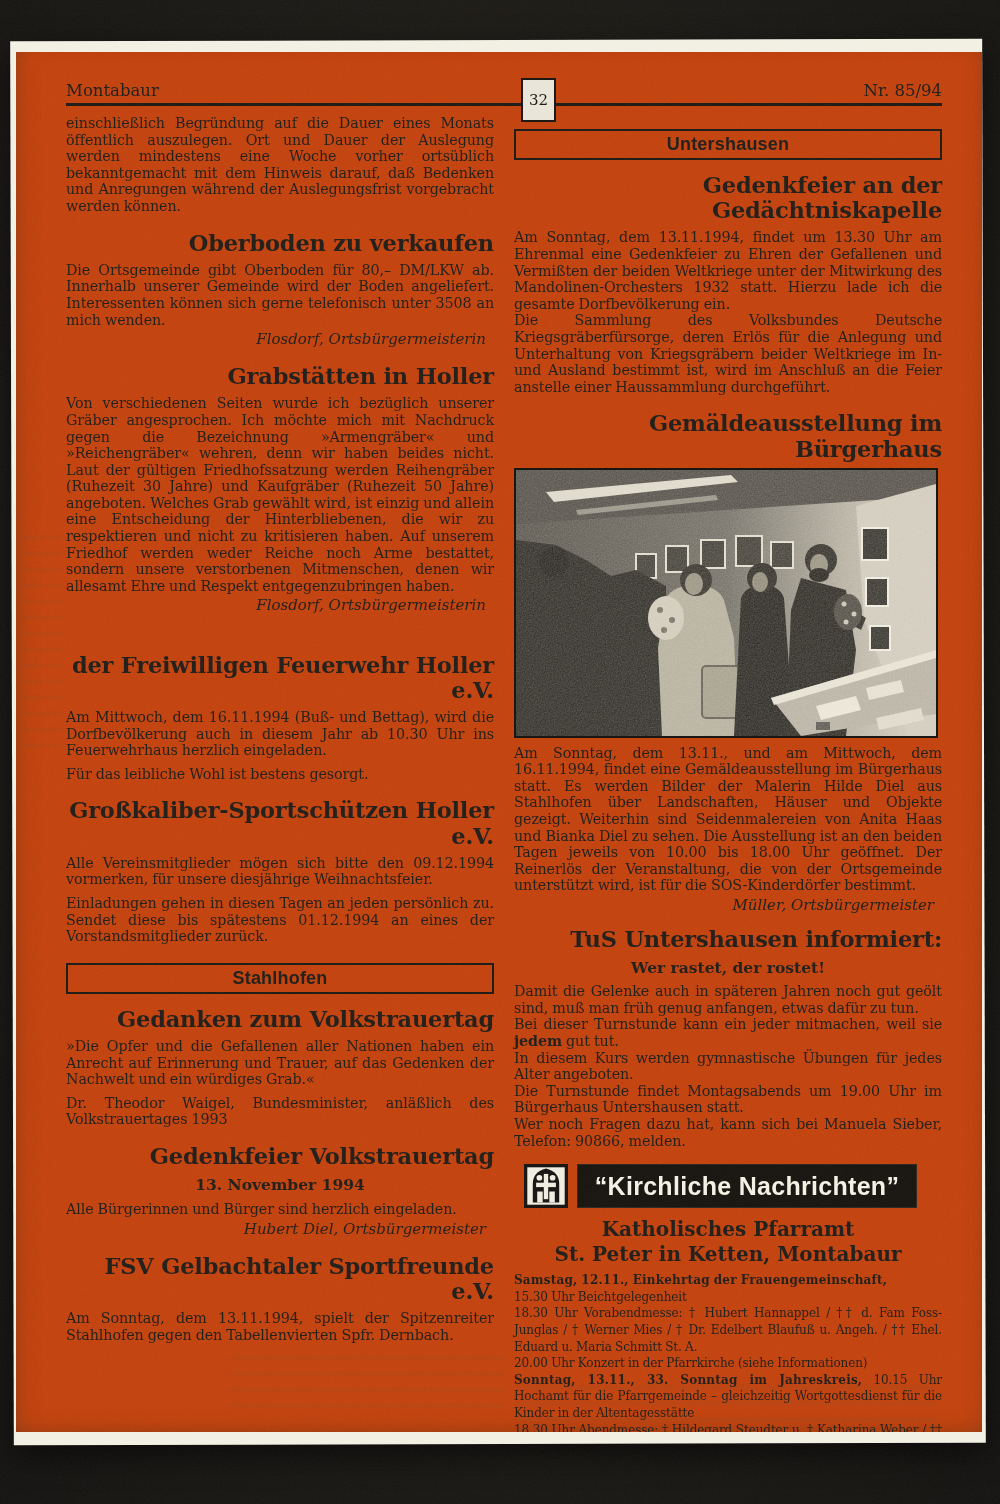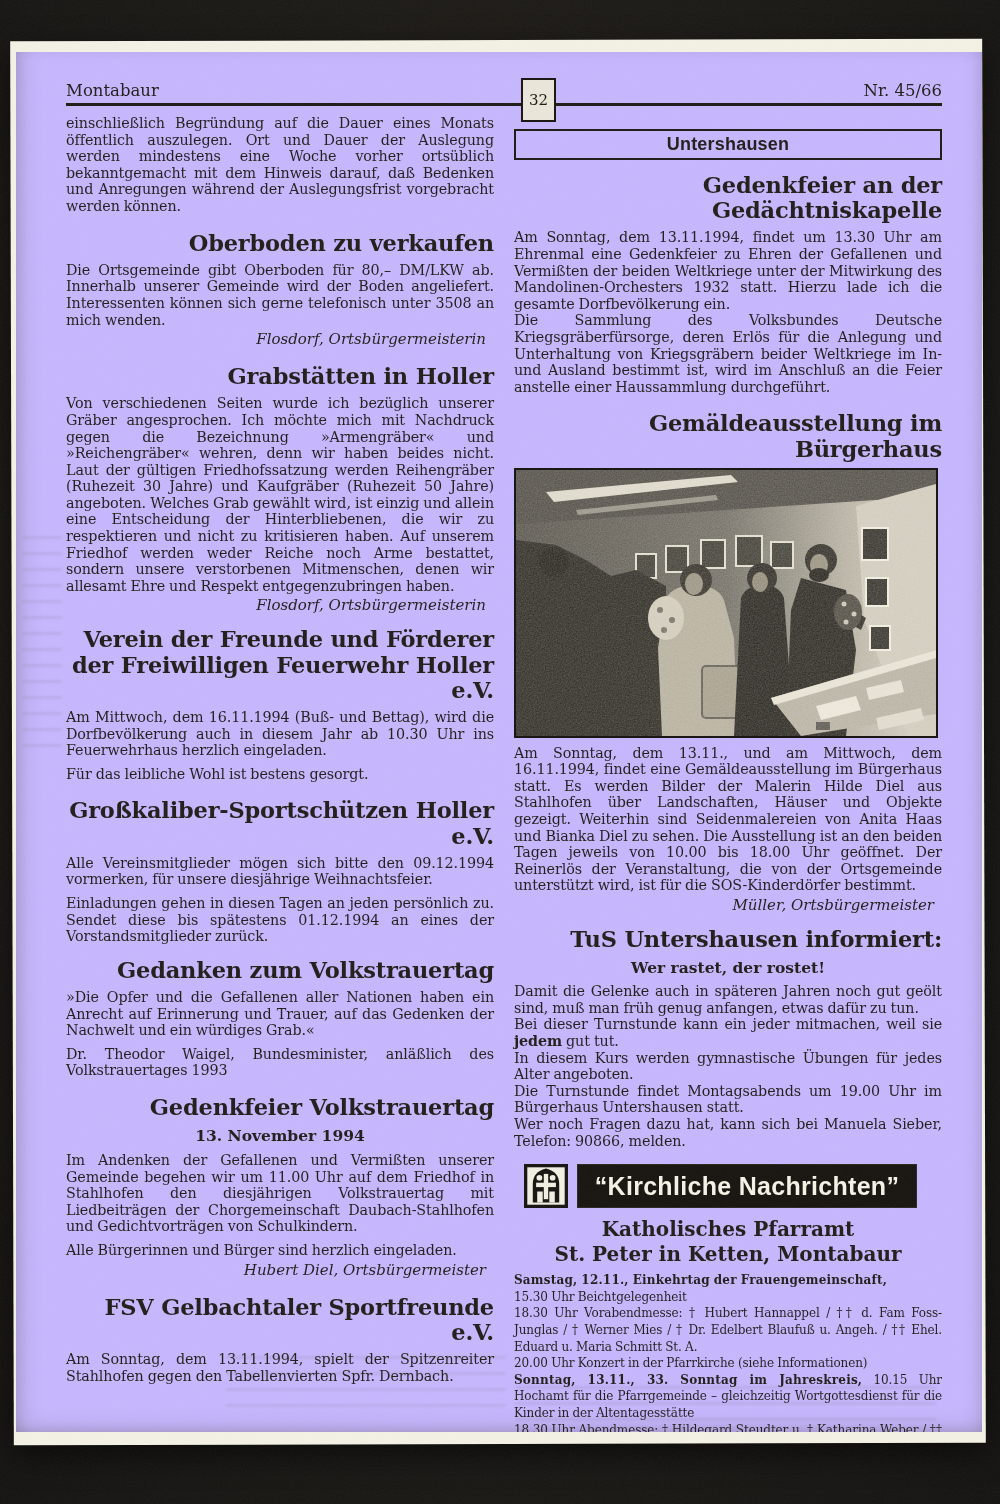--- a/index.html
+++ b/index.html
@@ -8,21 +8,21 @@
     background:radial-gradient(ellipse at 50% 40%, #232019 0%, #1a1814 55%, #141210 100%);
     font-family:"DejaVu Serif", serif;
   }
   .sheet-behind{
     position:absolute;left:12px;top:40px;width:972px;height:1404px;
     background:#f2efe3;transform:rotate(-0.15deg);
     box-shadow:0 10px 30px rgba(0,0,0,.7);
   }
   .page{
     position:absolute;left:16px;top:52px;width:966px;height:1380px;
-    background:#c4b5fd;color:#201d18;
+    background:#c2410c;color:#201d18;
     box-shadow:inset 16px 0 26px -18px rgba(60,50,30,.35),
                inset -12px 0 22px -16px rgba(60,50,30,.3),
                inset 0 -14px 24px -16px rgba(60,50,30,.3);
     overflow:hidden;
   }
   .content{position:absolute;left:50px;top:24px;width:876px;}
   
   .masthead{position:relative;display:flex;justify-content:space-between;align-items:flex-end;
     border-bottom:3px solid #1d1a15;padding-bottom:3px;height:24px;}
   .masthead .mh-left{font-size:16.5px;}
@@ -82,52 +82,52 @@
 <body>
 
 <div class="sheet-behind"></div>
 
 <div class="page">
   <div class="content">
 
     <div class="masthead">
       <span class="mh-left">Montabaur</span>
       <span class="pagenum-box">32</span>
-      <span class="mh-right">Nr. 45/66</span>
+      <span class="mh-right">Nr. 85/94</span>
     </div>
 
     <div class="cols">
 
       <div class="col">
         <p class="body" style="margin-top:4px">einschließlich Begründung auf die Dauer eines Monats öffentlich auszulegen. Ort und Dauer der Auslegung werden mindestens eine Woche vorher ortsüblich bekanntgemacht mit dem Hinweis darauf, daß Bedenken und Anregungen während der Auslegungsfrist vorgebracht werden können.</p>
 
         <h2 class="head">Oberboden zu verkaufen</h2>
         <p class="body">Die Ortsgemeinde gibt Oberboden für 80,– DM/LKW ab. Innerhalb unserer Gemeinde wird der Boden angeliefert. Interessenten können sich gerne telefonisch unter 3508 an mich wenden.</p>
         <div class="sig">Flosdorf, Ortsbürgermeisterin</div>
 
         <h2 class="head">Grabstätten in Holler</h2>
         <p class="body">Von verschiedenen Seiten wurde ich bezüglich unserer Gräber angesprochen. Ich möchte mich mit Nachdruck gegen die Bezeichnung »Armengräber« und »Reichengräber« wehren, denn wir haben beides nicht. Laut der gültigen Friedhofssatzung werden Reihengräber (Ruhezeit 30 Jahre) und Kaufgräber (Ruhezeit 50 Jahre) angeboten. Welches Grab gewählt wird, ist einzig und allein eine Entscheidung der Hinterbliebenen, die wir zu respektieren und nicht zu kritisieren haben. Auf unserem Friedhof werden weder Reiche noch Arme bestattet, sondern unsere verstorbenen Mitmenschen, denen wir allesamt Ehre und Respekt entgegenzubringen haben.</p>
         <div class="sig">Flosdorf, Ortsbürgermeisterin</div>
 
-        <h2 class="head tight"><span>Verein der Freunde und Förderer</span><br><span>der Freiwilligen Feuerwehr Holler e.V.</span></h2>
+        <h2 class="head tight"><br><span>der Freiwilligen Feuerwehr Holler e.V.</span></h2>
         <p class="body">Am Mittwoch, dem 16.11.1994 (Buß- und Bettag), wird die Dorfbevölkerung auch in diesem Jahr ab 10.30 Uhr ins Feuerwehrhaus herzlich eingeladen.</p>
         <p class="body gap">Für das leibliche Wohl ist bestens gesorgt.</p>
 
         <h2 class="head">Großkaliber-Sportschützen Holler e.V.</h2>
         <p class="body">Alle Vereinsmitglieder mögen sich bitte den 09.12.1994 vormerken, für unsere diesjährige Weihnachtsfeier.</p>
         <p class="body gap">Einladungen gehen in diesen Tagen an jeden persönlich zu. Sendet diese bis spätestens 01.12.1994 an eines der Vorstandsmitglieder zurück.</p>
 
+        <div class="boxhead">Stahlhofen</div>
 
         <h2 class="head tight">Gedanken zum Volkstrauertag</h2>
         <p class="body">»Die Opfer und die Gefallenen aller Nationen haben ein Anrecht auf Erinnerung und Trauer, auf das Gedenken der Nachwelt und ein würdiges Grab.«</p>
         <p class="body gap">Dr. Theodor Waigel, Bundesminister, anläßlich des Volkstrauertages 1993</p>
 
         <h2 class="head">Gedenkfeier Volkstrauertag</h2>
         <div class="subdate">13. November 1994</div>
-        <p class="body">Im Andenken der Gefallenen und Vermißten unserer Gemeinde begehen wir um 11.00 Uhr auf dem Friedhof in Stahlhofen den diesjährigen Volkstrauertag mit Liedbeiträgen der Chorgemeinschaft Daubach-Stahlhofen und Gedichtvorträgen von Schulkindern.</p>
         <p class="body gap">Alle Bürgerinnen und Bürger sind herzlich eingeladen.</p>
         <div class="sig">Hubert Diel, Ortsbürgermeister</div>
 
         <h2 class="head">FSV Gelbachtaler Sportfreunde e.V.</h2>
         <p class="body">Am Sonntag, dem 13.11.1994, spielt der Spitzenreiter Stahlhofen gegen den Tabellenvierten Spfr. Dernbach.</p>
 
       </div>
 
       <div class="col">
         <div class="boxhead first">Untershausen</div>

